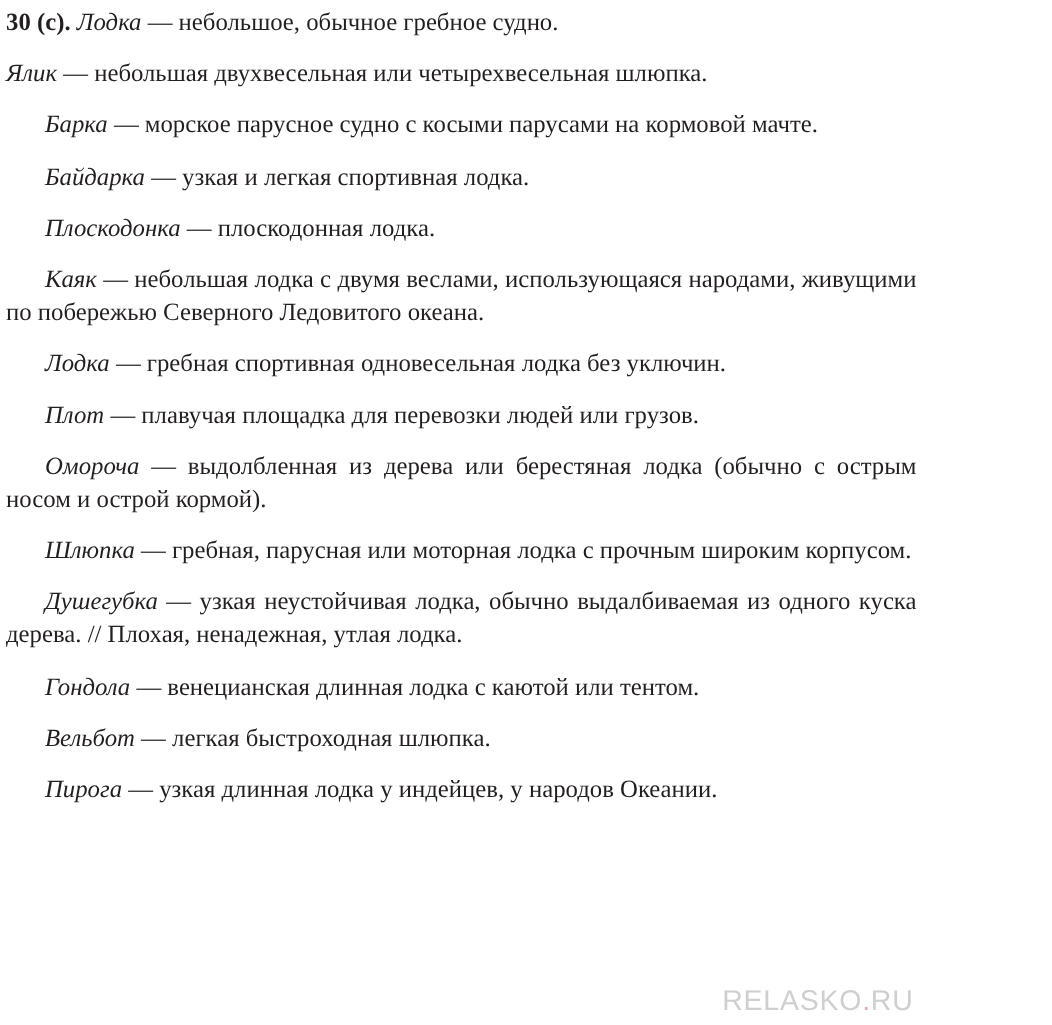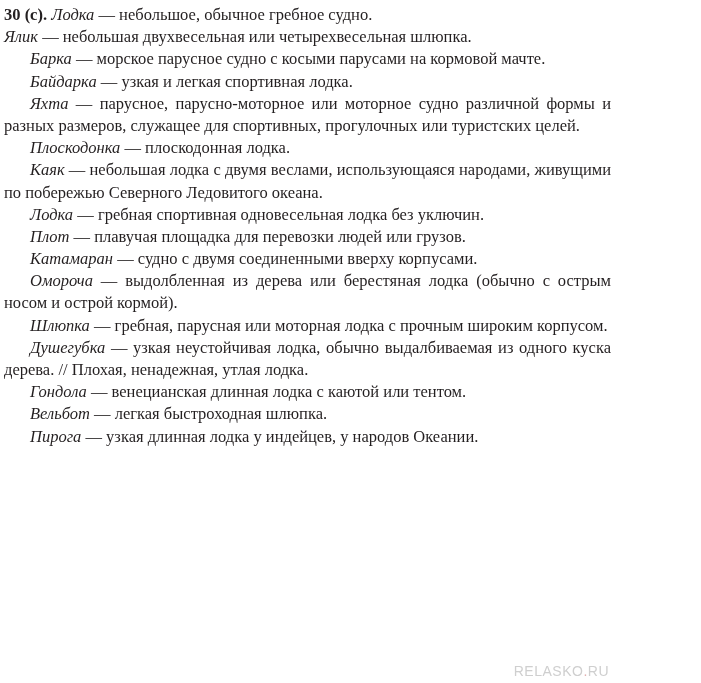--- a/index.html
+++ b/index.html
@@ -21,37 +21,37 @@
     font-size: 16.5px;
     line-height: 1.345;
     text-align: justify;
     text-justify: inter-word;
   }
   .entry {
     margin: 0;
     padding: 0;
   }
   .entry + .entry {
-    margin-top: 0px;
+    margin-top: 12px;
   }
   .indent {
     text-indent: 26px;
   }
   .num {
     font-weight: bold;
   }
   .term {
     font-style: italic;
   }
   .watermark {
     position: absolute;
     right: 8px;
     bottom: 4px;
     font-family: "Liberation Sans", sans-serif;
-    font-size: 14px;
+    font-size: 19px;
     letter-spacing: 0.5px;
     color: #cfcfcf;
   }
   .watermark .wm-dot {
     color: #e0b0b0;
   }
 </style>
 </head>
 <body>
 
@@ -62,32 +62,30 @@
 
     <p class="entry"><span class="term">Ялик</span> <span>— небольшая двухвесельная или четырехвесельная шлюпка.</span></p>
 
 
     <p class="entry indent"><span class="term">Барка</span> <span>— морское парусное судно с косыми парусами на кормовой мачте.</span></p>
 
     <p class="entry indent"><span class="term">Байдарка</span> <span>— узкая и легкая спортивная лодка.</span></p>
 
 
 
-    <p class="entry indent"><span class="term">Яхта</span> <span>— парусное, парусно-моторное или моторное судно различной формы и разных размеров, служащее для спортивных, прогулочных или туристских целей.</span></p>
 
     <p class="entry indent"><span class="term">Плоскодонка</span> <span>— плоскодонная лодка.</span></p>
 
     <p class="entry indent"><span class="term">Каяк</span> <span>— небольшая лодка с двумя веслами, использующаяся народами, живущими по побережью Северного Ледовитого океана.</span></p>
 
     <p class="entry indent"><span class="term">Лодка</span> <span>— гребная спортивная одновесельная лодка без уключин.</span></p>
 
 
     <p class="entry indent"><span class="term">Плот</span> <span>— плавучая площадка для перевозки людей или грузов.</span></p>
 
-    <p class="entry indent"><span class="term">Катамаран</span> <span>— судно с двумя соединенными вверху корпусами.</span></p>
 
     <p class="entry indent"><span class="term">Оморочa</span> <span>— выдолбленная из дерева или берестяная лодка (обычно с острым носом и острой кормой).</span></p>
 
     <p class="entry indent"><span class="term">Шлюпка</span> <span>— гребная, парусная или моторная лодка с прочным широким корпусом.</span></p>
 
     <p class="entry indent"><span class="term">Душегубка</span> <span>— узкая неустойчивая лодка, обычно выдалбиваемая из одного куска дерева. // Плохая, ненадежная, утлая лодка.</span></p>
 
     <p class="entry indent"><span class="term">Гондола</span> <span>— венецианская длинная лодка с каютой или тентом.</span></p>
 
     <p class="entry indent"><span class="term">Вельбот</span> <span>— легкая быстроходная шлюпка.</span></p>

